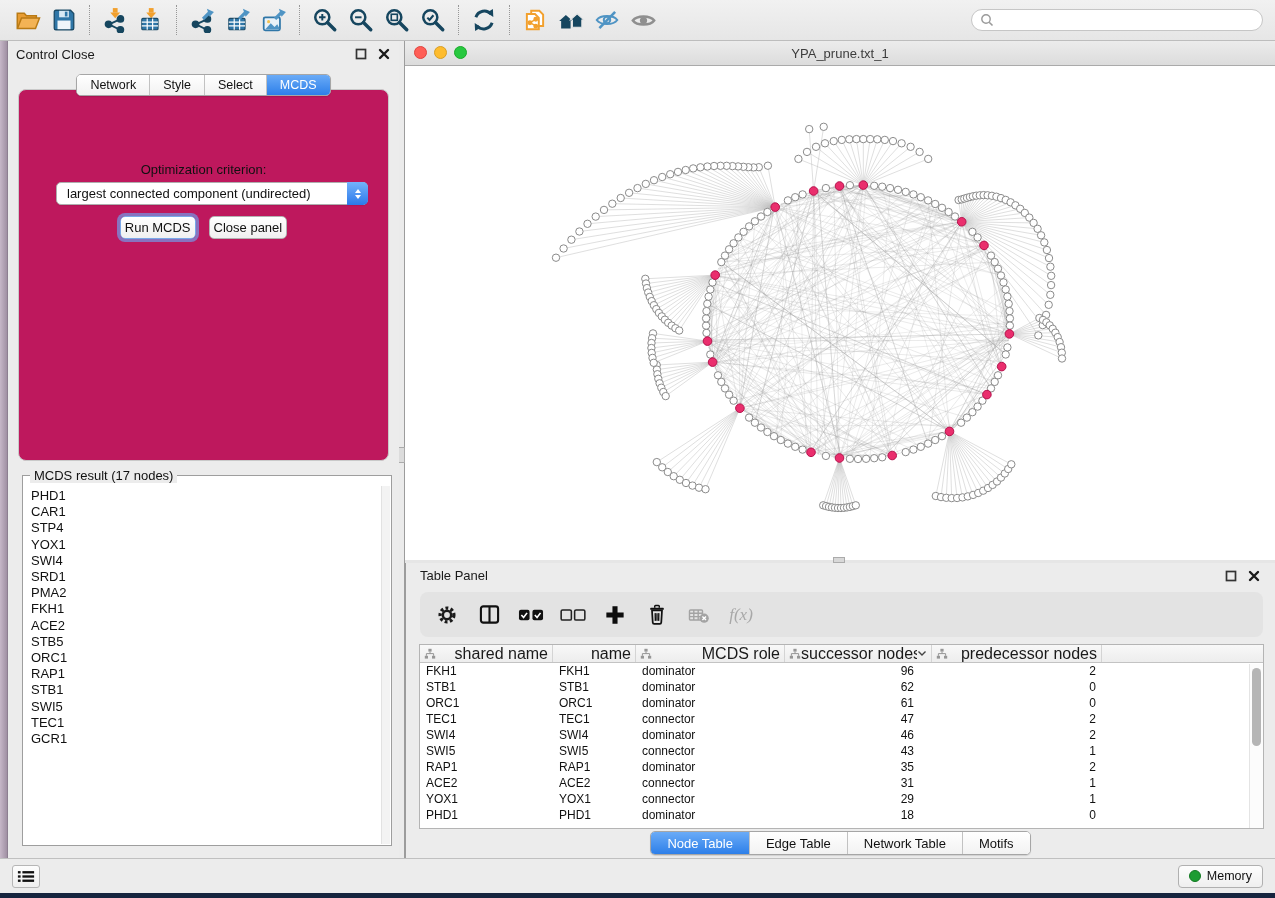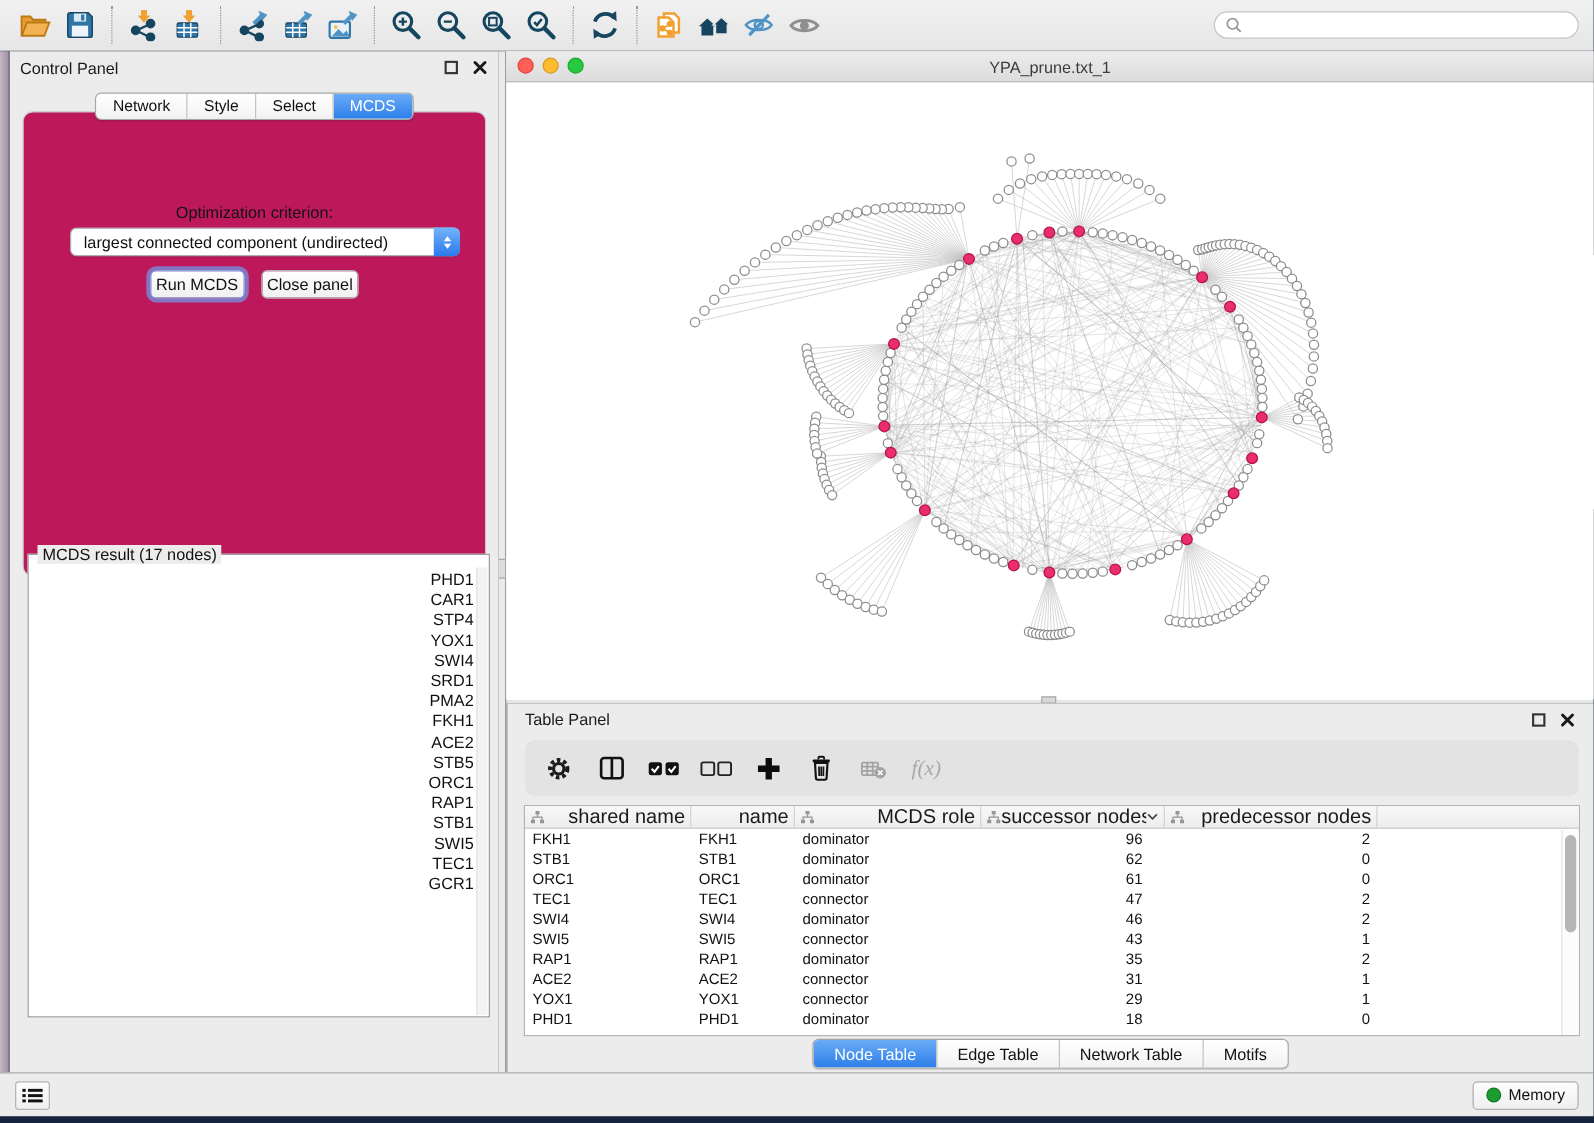--- a/index.html
+++ b/index.html
@@ -45,22 +45,22 @@
     border:1px solid #aeaeae; border-radius:5px; font-size:13px; color:#111; text-align:left;
     padding:0 30px 0 10px; line-height:21px; box-shadow:0 1px 1px rgba(0,0,0,.08); }
   .dd-stepper { position:absolute; right:-1px; top:-1px; width:21px; height:23px; border-radius:0 5px 5px 0;
     background:linear-gradient(#74b3fb,#2b79ea); display:flex; flex-direction:column; align-items:center; justify-content:center; gap:2px; }
   .tri-up { width:0; height:0; border-left:3.5px solid transparent; border-right:3.5px solid transparent; border-bottom:4.5px solid #fff; }
   .tri-dn { width:0; height:0; border-left:3.5px solid transparent; border-right:3.5px solid transparent; border-top:4.5px solid #fff; }
   .cp-buttons { position:absolute; left:0; top:126px; width:100%; display:flex; justify-content:center; gap:13px; }
   .mac-btn { height:23px; padding:0 4px; background:linear-gradient(#ffffff,#f0f0f0);
     border:1px solid #b3b3b3; border-radius:5px; font-family:"Liberation Sans",sans-serif; font-size:13px; color:#111; }
   .mac-btn.focus { box-shadow:0 0 0 3px rgba(107,164,244,.65); border-color:#7aa8e8; }
-  .groupbox { position:absolute; left:14px; top:402px; width:370px; height:371px;
-    background:#fff; border:1px solid #9e9e9e;text-align:right; }
+  .groupbox { position:absolute; left:14px; top:434px; width:370px; height:371px;
+    background:#fff; border:1px solid #9e9e9e; }
   .groupbox .legend { position:absolute; top:-8px; left:7px; background:#ececec; padding:0 4px;
     font-size:13px; color:#111; }
   .mcds-list { position:absolute; inset:12px 12px 2px 8px; overflow:hidden; }
   .mcds-item { font-size:13px; line-height:16.2px; color:#111; }
   .list-scroll { position:absolute; right:1px; top:10px; bottom:1px; width:9px; background:#f3f3f3; border-left:1px solid #e2e2e2; }
 
   
   .v-splitter { position:absolute; left:399px; top:41px; width:6px; height:817px; background:#ebebeb; border-right:1px solid #9c9c9c; }
   .v-grip { position:absolute; left:0; top:406px; width:6px; height:16px; background:#dcdcdc; border:1px solid #ababab; border-left:none; }
   .h-splitter { position:absolute; left:405px; top:560px; width:870px; height:3px; background:#e6e6e6; }
@@ -291,21 +291,21 @@
           </svg>
       </span>
       <input type="text" value="" placeholder="" style="">
     </div>
   </div>
 
   <div class="left-strip"></div>
 
   <div class="control-panel">
     <div class="cp-header">
-      <span class="cp-title">Control Panel</span>
+      <span class="cp-title">Control Close</span>
       <span class="win-btns">
         <button class="win-btn">
           <span class="icon">
               <svg viewBox="0 0 12 12" width="12" height="12">
                 <rect x="1.5" y="1.5" width="9" height="9" fill="none" stroke="#333" stroke-width="1.7"></rect>
               </svg>
             </span>
         </button>
         <button class="win-btn">
           <span class="icon">

